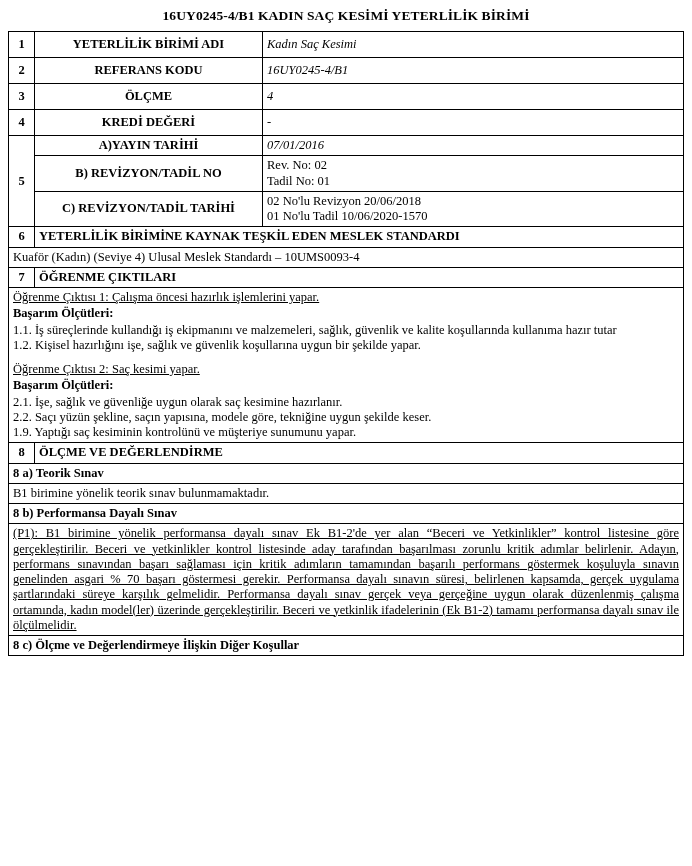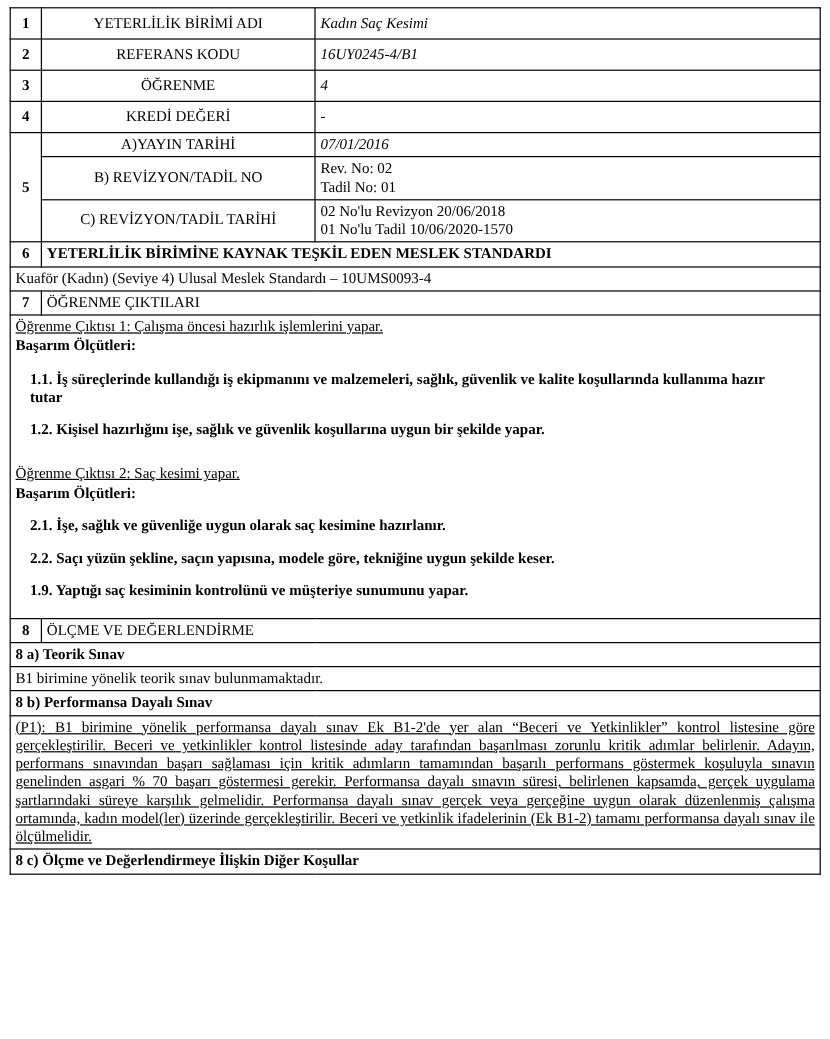--- a/index.html
+++ b/index.html
@@ -41,21 +41,21 @@
     line-height: 1.22;
   }
   .num-cell {
     width: 26px;
     text-align: center;
     font-weight: bold;
     font-size: 13px;
   }
   .label-cell {
     width: 228px;
-    font-weight: normal;
+    font-weight: bold;
     text-align: center;
     font-size: 13px;
     padding: 3px 4px;
     margin-left: 12px;
   }
   .value-cell {
     padding-left: 7px;
     font-size: 12.5px;
     font-style: italic;
   }
@@ -71,41 +71,40 @@
     font-size: 13px;
     padding-left: 8px;
   }
   .plain-wide {
     font-size: 12.5px;
     padding-left: 6px;
     padding-top: 3px;
     padding-bottom: 3px;
   }
   .section-head {
-    font-weight: normal;
+    font-weight: bold;
     font-size: 13px;
     padding-left: 8px;
   }
   .learning-block {
     padding: 4px 6px 5px 6px;
     font-size: 12.6px;
     line-height: 1.28;
   }
   .lo-title {
     font-weight: normal;
     text-decoration: underline;
     margin: 0 0 1px 0;
   }
   .lo-sub {
     font-weight: bold;
     margin: 0 0 1px 0;
   }
   .lo-item {
-    margin: 12px;
-    font-weight: bold;
+    margin: 0;
   }
   .lo-gap {
     height: 9px;
   }
   .subhead-row td {
     font-weight: bold;
     font-size: 12.5px;
     padding: 3px 6px;
   }
   .para {
@@ -119,20 +118,21 @@
     font-size: 12.5px;
     padding: 7px 6px 7px 6px;
     margin-left: 16px;
   }
 </style>
 </head>
 <body>
 
 <div class="page">
 
+  <div class="doc-title">16UY0245-4/B1 KADIN SAÇ KESİMİ YETERLİLİK BİRİMİ</div>
 
   <table class="main">
     <colgroup>
       <col style="width:26px">
       <col style="width:228px">
       <col>
     </colgroup>
     <tbody>
 
       <tr class="row-tall">
@@ -142,21 +142,21 @@
       </tr>
 
       <tr class="row-tall">
         <td class="num-cell">2</td>
         <td class="label-cell">REFERANS KODU</td>
         <td class="value-cell">16UY0245-4/B1</td>
       </tr>
 
       <tr class="row-tall">
         <td class="num-cell">3</td>
-        <td class="label-cell">ÖĞRENME</td>
+        <td class="label-cell">ÖLÇME</td>
         <td class="value-cell">4</td>
       </tr>
 
       <tr class="row-tall">
         <td class="num-cell">4</td>
         <td class="label-cell">KREDİ DEĞERİ</td>
         <td class="value-cell">-</td>
       </tr>
 
       <tr>

